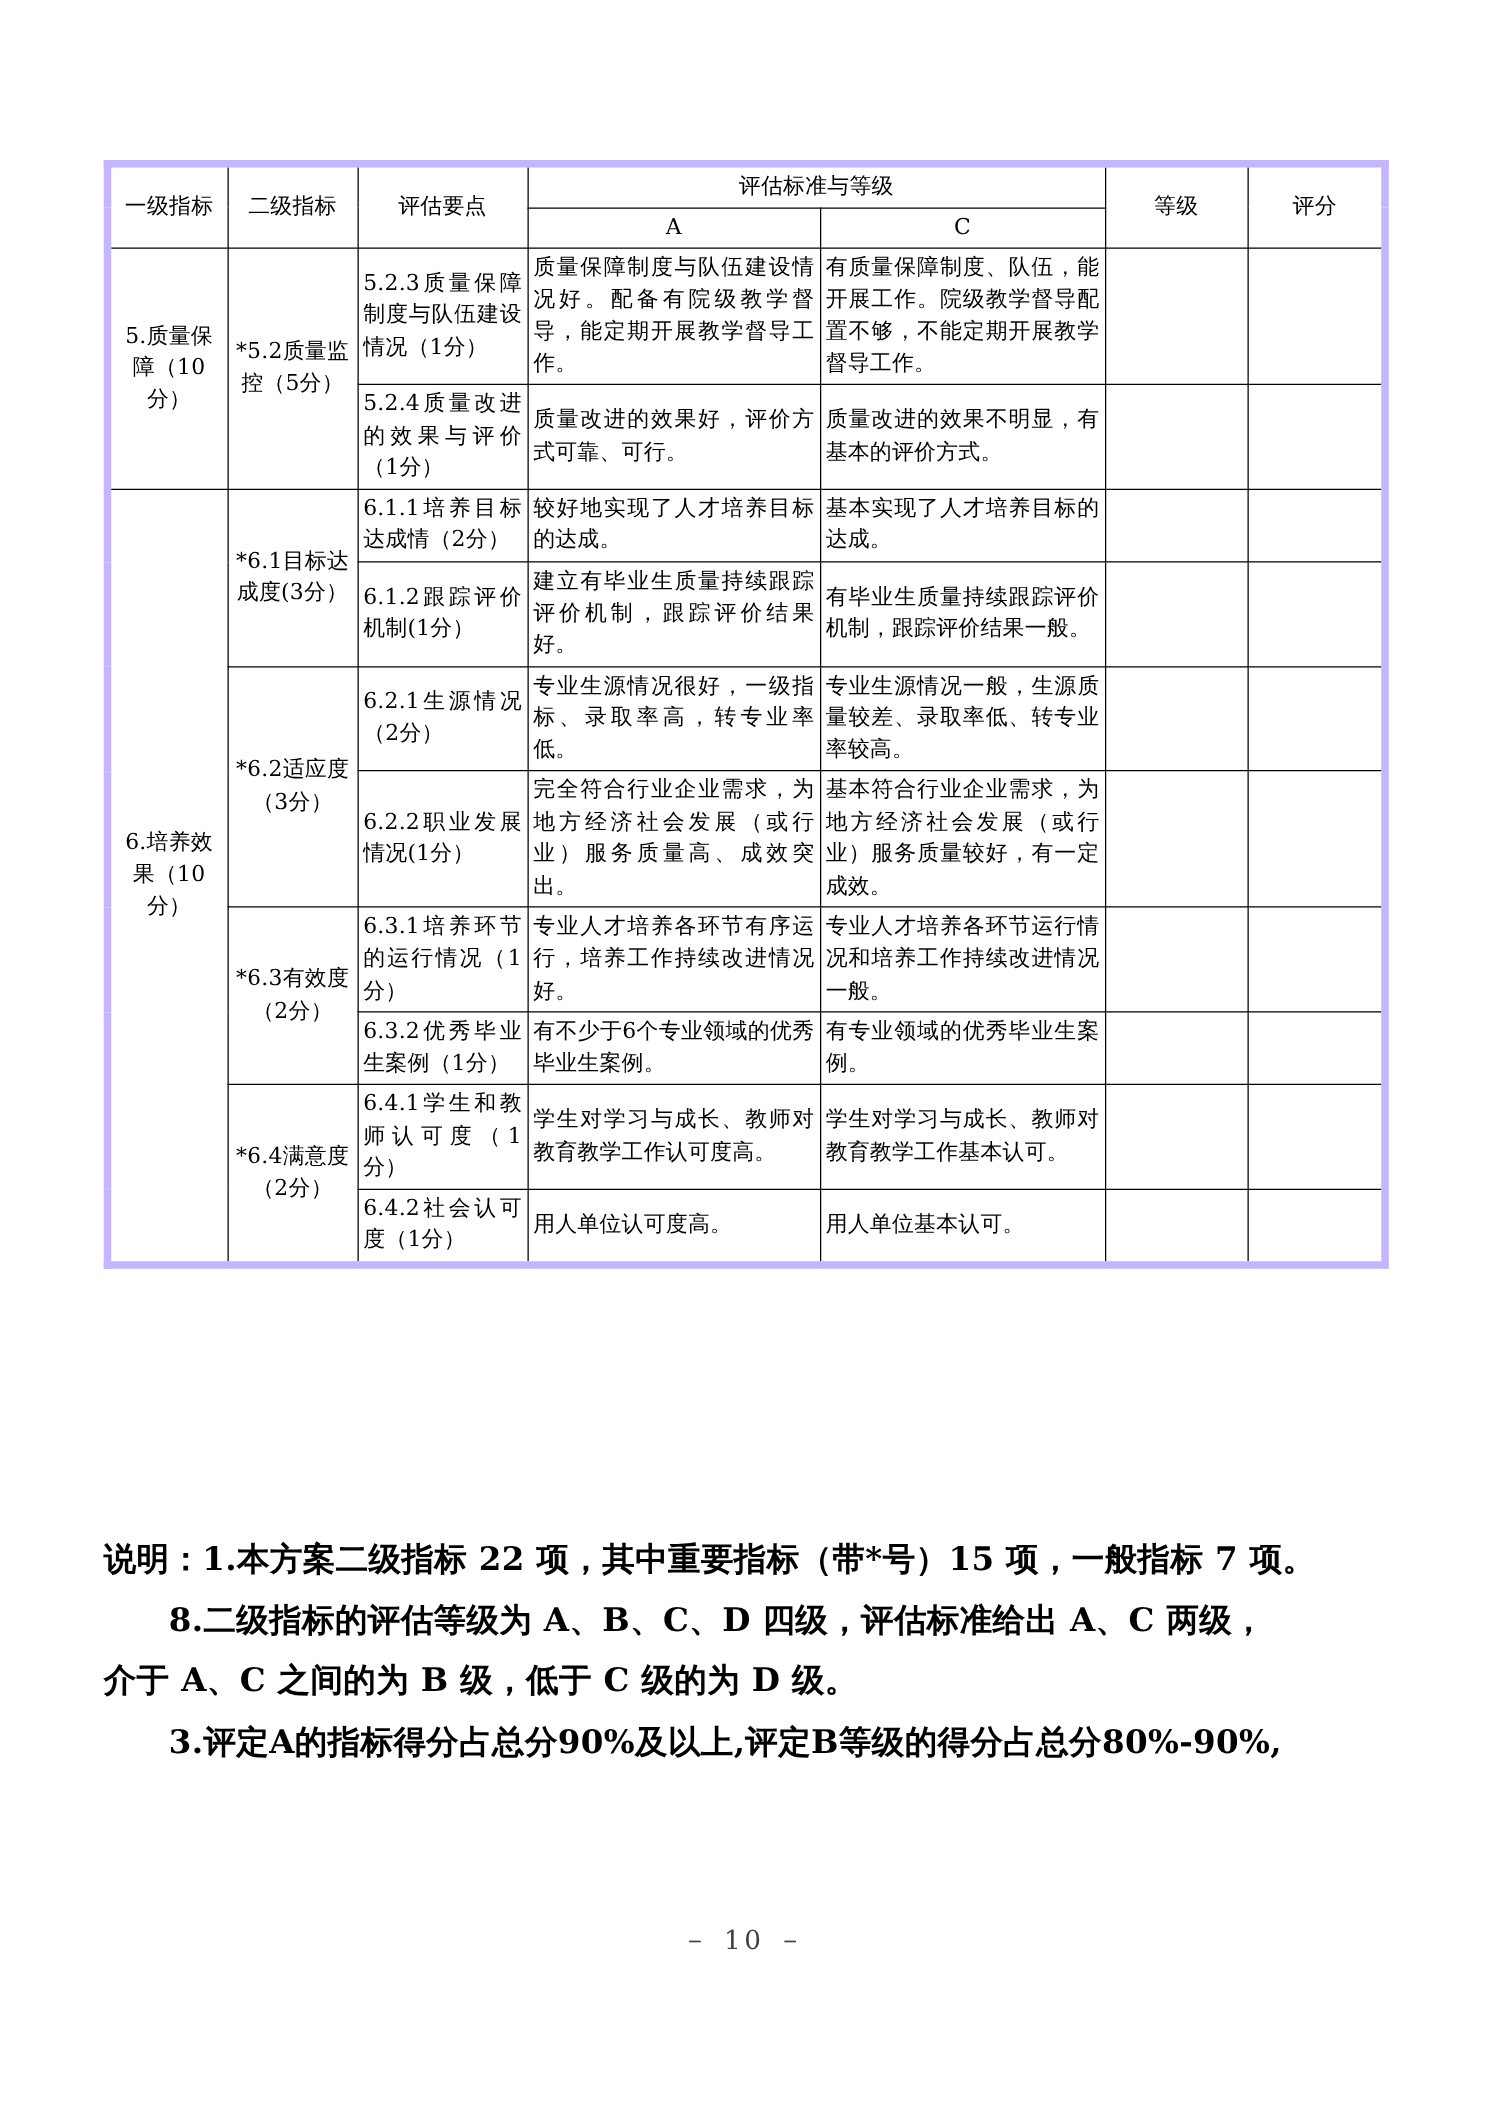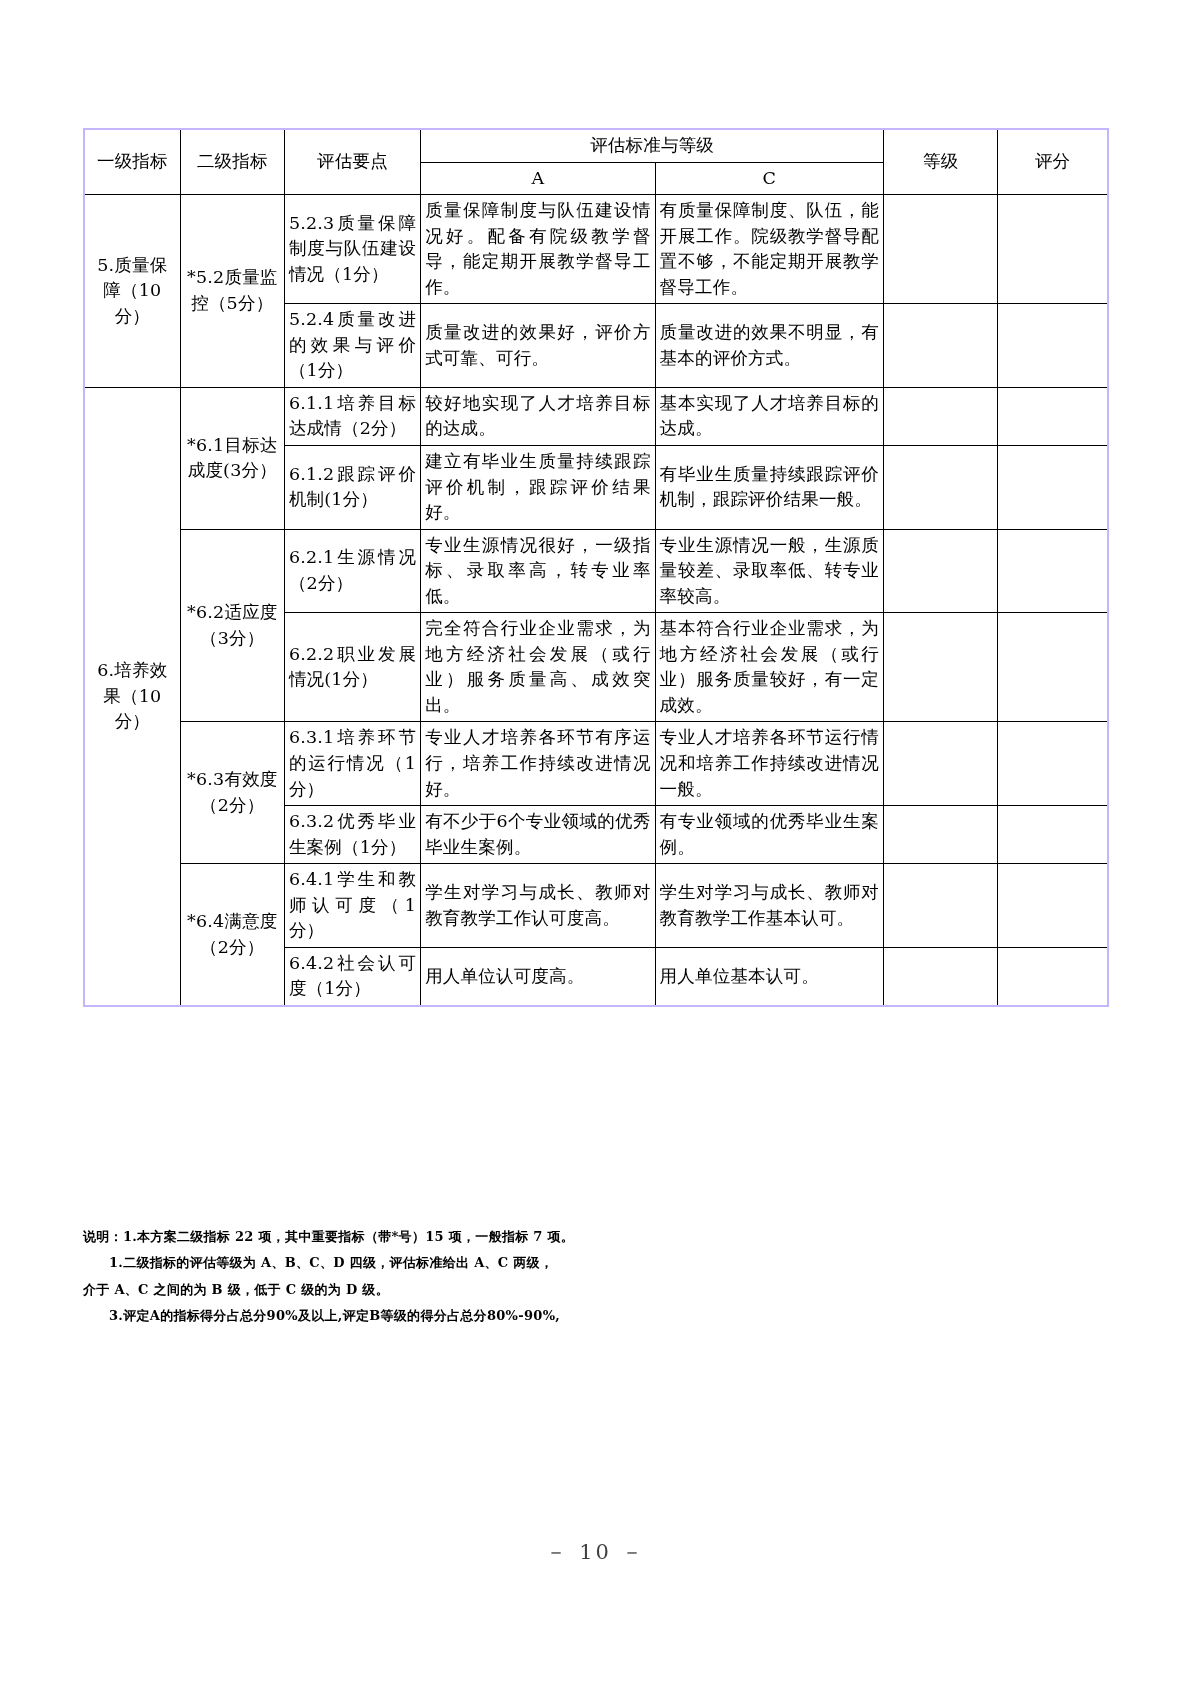--- a/index.html
+++ b/index.html
@@ -39,21 +39,21 @@
     border: 1px solid #000;
     vertical-align: middle;
     padding: 3px 4px;
     font-weight: normal;
     font-size: 17.5px;
     line-height: 1.46;
     letter-spacing: 0.2px;
   }
   
   table.eval {
-    border: 2px solid #c4b5fd;
+    border: 6px solid #c4b5fd;
   }
 
   col.c1 { width: 96px; }
   col.c2 { width: 104px; }
   col.c3 { width: 136px; }
   col.c4 { width: 234px; }
   col.c5 { width: 228px; }
   col.c6 { width: 114px; }
   col.c7 { width: 110px; }
 
@@ -107,21 +107,21 @@
     text-align-last: center;
   }
 
   
   .notes {
     position: absolute;
     left: 83px;
     top: 1226px;
     width: 1026px;
     font-family: "DejaVu Serif", "Liberation Serif", serif;
-    font-size: 13px;
+    font-size: 26px;
     line-height: 1.72;
     font-weight: bold;
     letter-spacing: 0.3px;
   }
   .notes p {
     margin: 0 0 4px 0;
     text-align: justify;
   }
   .notes p.ind { text-indent: 2em; }
 
@@ -245,20 +245,20 @@
             <td class="crit">用人单位基本认可。</td>
             <td class="blank"></td>
             <td class="blank"></td>
           </tr>
         </tbody>
     </table>
   </div>
 
   <div class="notes">
     <p>说明：1.本方案二级指标 22 项，其中重要指标（带*号）15 项，一般指标 7 项。</p>
-    <p class="ind">1.二级指标的评估等级为 A、B、C、D 四级，评估标准给出 A、C 两级，</p>
+    <p class="ind">8.二级指标的评估等级为 A、B、C、D 四级，评估标准给出 A、C 两级，</p>
     <p>介于 A、C 之间的为 B 级，低于 C 级的为 D 级。</p>
     <p class="ind">3.评定A的指标得分占总分90%及以上,评定B等级的得分占总分80%-90%,</p>
   </div>
 
   <div class="pageno">－ 10 －</div>
 
 </div>
 
 </body></html>

